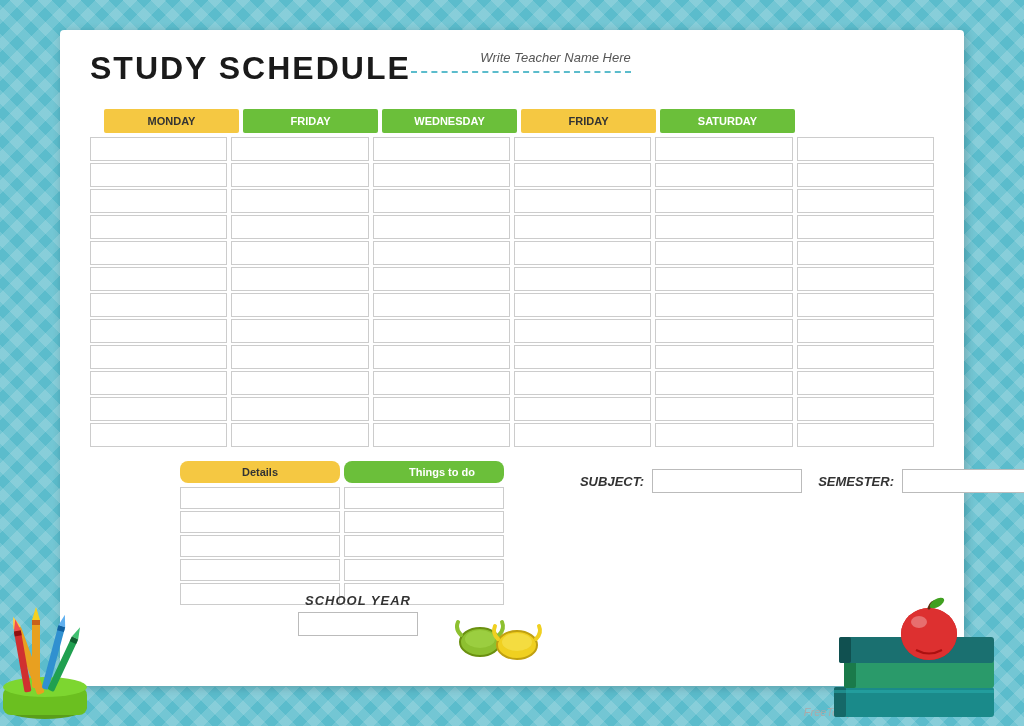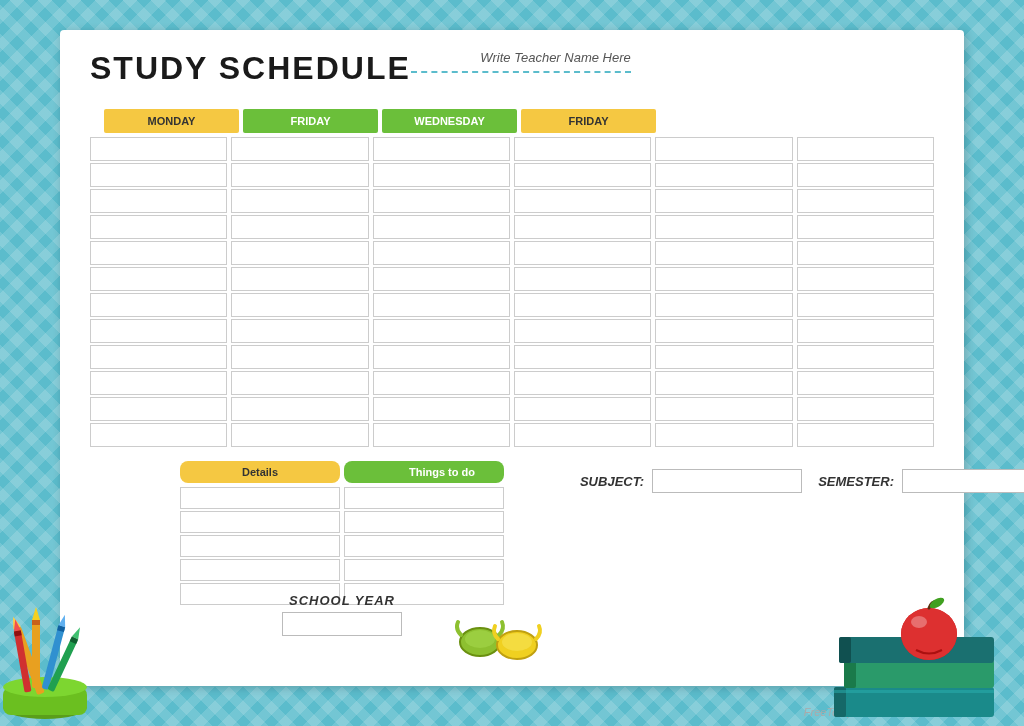--- a/index.html
+++ b/index.html
@@ -201,21 +201,21 @@
       width: 150px;
       height: 24px;
       border: 1px solid #bbb;
       background: white;
     }
 
     
     .school-year-section {
       position: absolute;
       bottom: 50px;
-      left: 222px;
+      left: 238px;
       text-align: center;
     }
 
     .school-year-label {
       font-weight: bold;
       font-style: italic;
       font-size: 13px;
       color: #333;
       letter-spacing: 1px;
       margin-bottom: 4px;
@@ -274,20 +274,21 @@
       <div style="color:#555; font-size:13px;">Write Teacher Name Here</div>
       <div class="teacher-line"></div>
     </div>
   </div>
 
   <div class="days-grid" id="days-header">
       <div class="day-header yellow">MONDAY</div>
       <div class="day-header green">FRIDAY</div>
       <div class="day-header green">WEDNESDAY</div>
       <div class="day-header yellow">FRIDAY</div>
+      <div class="day-header green">SATURDAY</div>
     </div>
 
   <div class="schedule-grid" id="schedule-grid">
       <div class="day-column">
         <div class="schedule-cell"></div>
         <div class="schedule-cell"></div>
         <div class="schedule-cell"></div>
         <div class="schedule-cell"></div>
         <div class="schedule-cell"></div>
         <div class="schedule-cell"></div>

